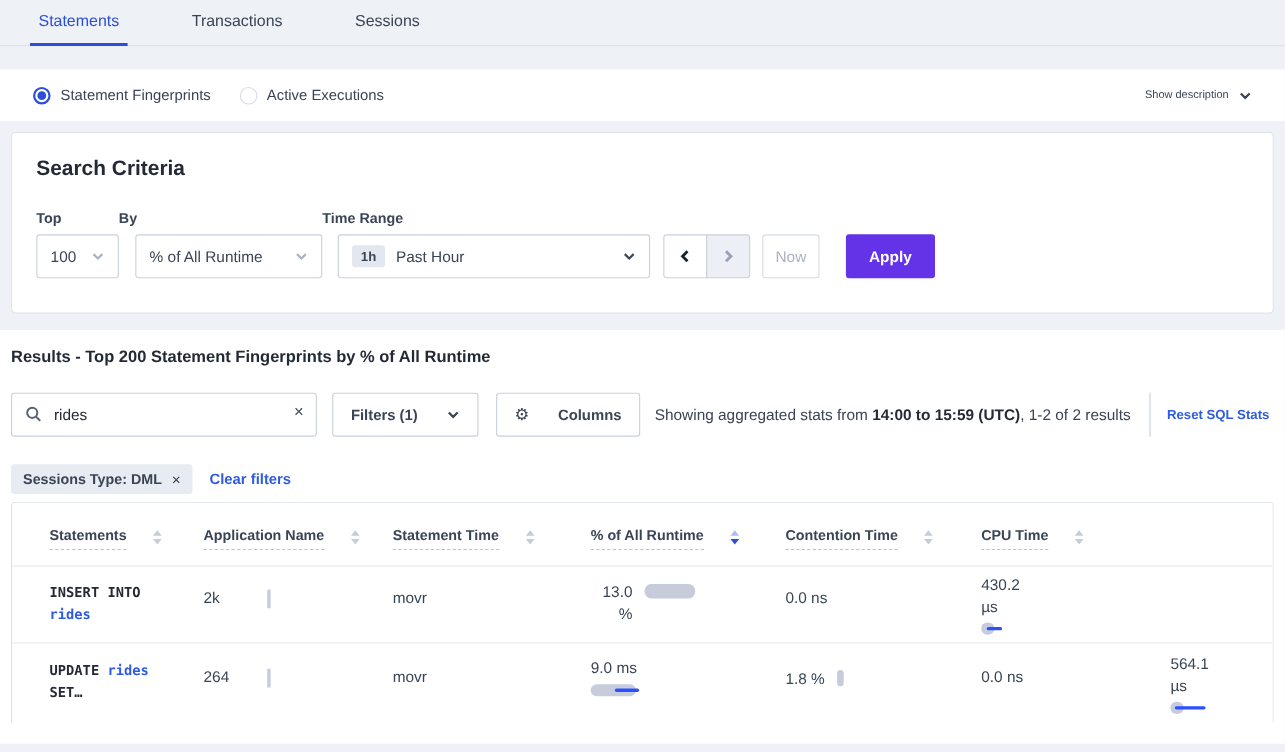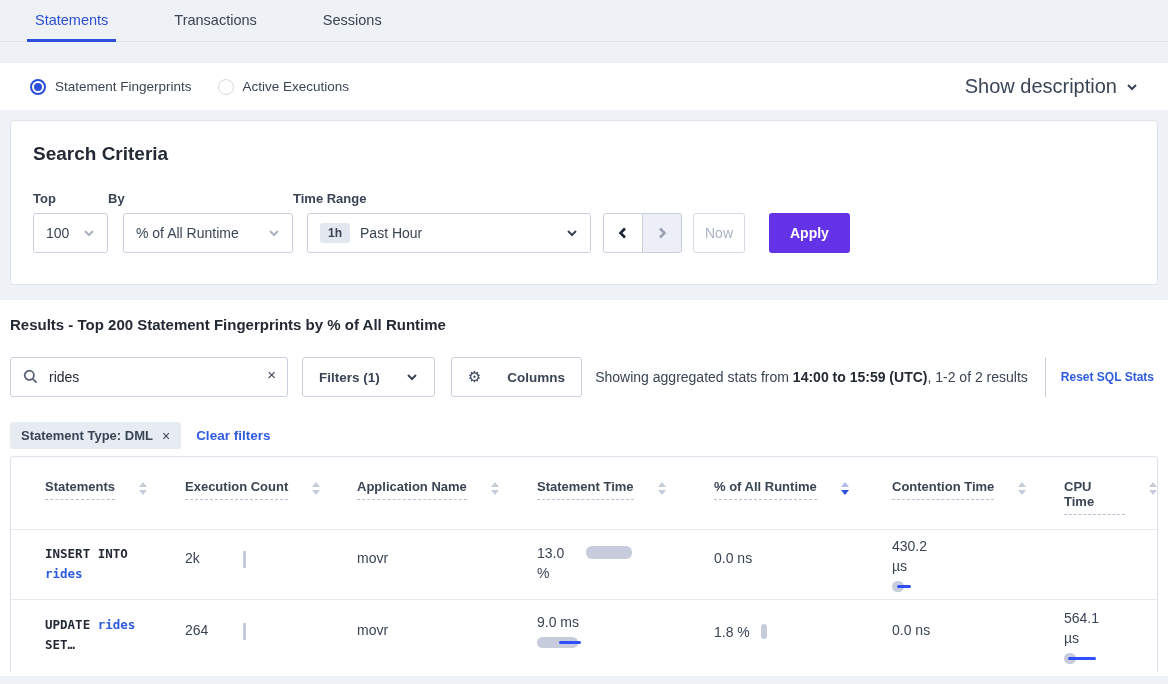--- a/index.html
+++ b/index.html
@@ -18,21 +18,21 @@
     color:var(--text_body); cursor:pointer;
   }
   .tab.active { color:var(--accent); box-shadow:inset 0 -3px 0 var(--accent); font-weight:400; }
   
   .radio-strip { margin-top:21px; height:47px; background:#fff; display:flex; align-items:center; padding:0 30px; }
   .radio-opt { display:flex; align-items:center; margin-right:26px; cursor:pointer; font-size:13.5px; }
   .radio-circle { width:16px; height:16px; border-radius:50%; border:2px solid var(--accent);
     display:flex; align-items:center; justify-content:center; margin-right:9px; background:#fff; }
   .radio-circle .dot { width:8px; height:8px; border-radius:50%; background:var(--accent); }
   .radio-circle.off { border:1px solid #d5dae3; }
-  .show-desc { margin-left:auto; display:flex; align-items:center; gap:9px; cursor:pointer; font-size:20px; }
+  .show-desc { margin-left:auto; display:flex; align-items:center; gap:9px; cursor:pointer; font-size:10px; }
   
   svg.chev { width:12px; height:12px; stroke:var(--text_body); stroke-width:2; fill:none; }
   svg.chev.gray { stroke:#aab2c2; }
   
   .card {
     margin:10px 10px 0 10px; height:165px; background:#fff;
     border:1px solid var(--border); border-radius:4px; padding:22px;
   }
   .card h2 { font-size:19px; color:var(--text_dark); font-weight:700; }
   .form-row { display:flex; margin-top:24px; align-items:flex-end; }
@@ -105,21 +105,21 @@
   .cell.sql { padding-left:34px; padding-top:14px; font-family:"DejaVu Sans Mono", monospace;
     font-size:12.5px; line-height:20px; color:var(--text_dark); font-weight:700; }
   .sql .lnk { color:var(--link_blue); cursor:pointer; }
   .exec { display:flex; }
   .exec .num { min-width:40px; }
   .exec .count-bar { width:3px; height:17px; background:#c3cbdd; margin-left:18px; margin-top:1px; }
   .metric { line-height:19px; }
   .bar-wrap { position:relative; margin-top:5px; height:14px; }
   .gray-bar { height:11px; background:var(--bar_gray); border-radius:6px; }
   .blue-line { position:absolute; top:4px; height:3px; background:var(--bar_blue); border-radius:2px; }
-  .pct-cell { display:flex; }
+  .pct-cell { display:flex;text-align:right; }
   .pct-cell .txt { line-height:20px; }
   .pct-cell .txt.wrap { width:38px; }
   .pct-bar { height:13px; background:var(--bar_gray); border-radius:6px; margin-left:11px; margin-top:3px; }
   .pct-bar.sliver { border-radius:3px; height:15px; margin-top:2px; }
   .cpu-cell { padding-top:6px; }
   .cpu-cell .txt { width:46px; line-height:20px; }
   .r2 .cell.sql { padding-top:15px; }
   .r2 .cell.pt { padding-top:22px; }
   .r2 .cpu-cell { padding-top:8px; }
   .cell.mid { padding-top:13px; }
@@ -230,38 +230,31 @@
     </button>
     <div class="stats-note">
       <span>Showing aggregated stats from </span><b>14:00 to 15:59 (UTC)</b><span>, 1-2 of 2 results</span>
     </div>
     <div class="v-divider"></div>
     <span class="reset-link">Reset SQL Stats</span>
   </div>
 
   <div class="chip-row">
     <div class="chip">
-      <span>Statement Type: DML</span>
+      <span>Sessions Type: DML</span>
       <span class="x">×</span>
     </div>
     <span class="clear-filters">Clear filters</span>
   </div>
 
   <div class="table-card">
 
     <div class="t-row t-head">
       <div class="hcell">
         <span class="hlabel">Statements</span>
-        <span class="sorter">
-            <span class="tri-up"></span>
-            <span class="tri-dn"></span>
-          </span>
-      </div>
-      <div class="hcell">
-        <span class="hlabel">Execution Count</span>
         <span class="sorter">
             <span class="tri-up"></span>
             <span class="tri-dn"></span>
           </span>
       </div>
       <div class="hcell">
         <span class="hlabel">Application Name</span>
         <span class="sorter">
             <span class="tri-up"></span>
             <span class="tri-dn"></span>

